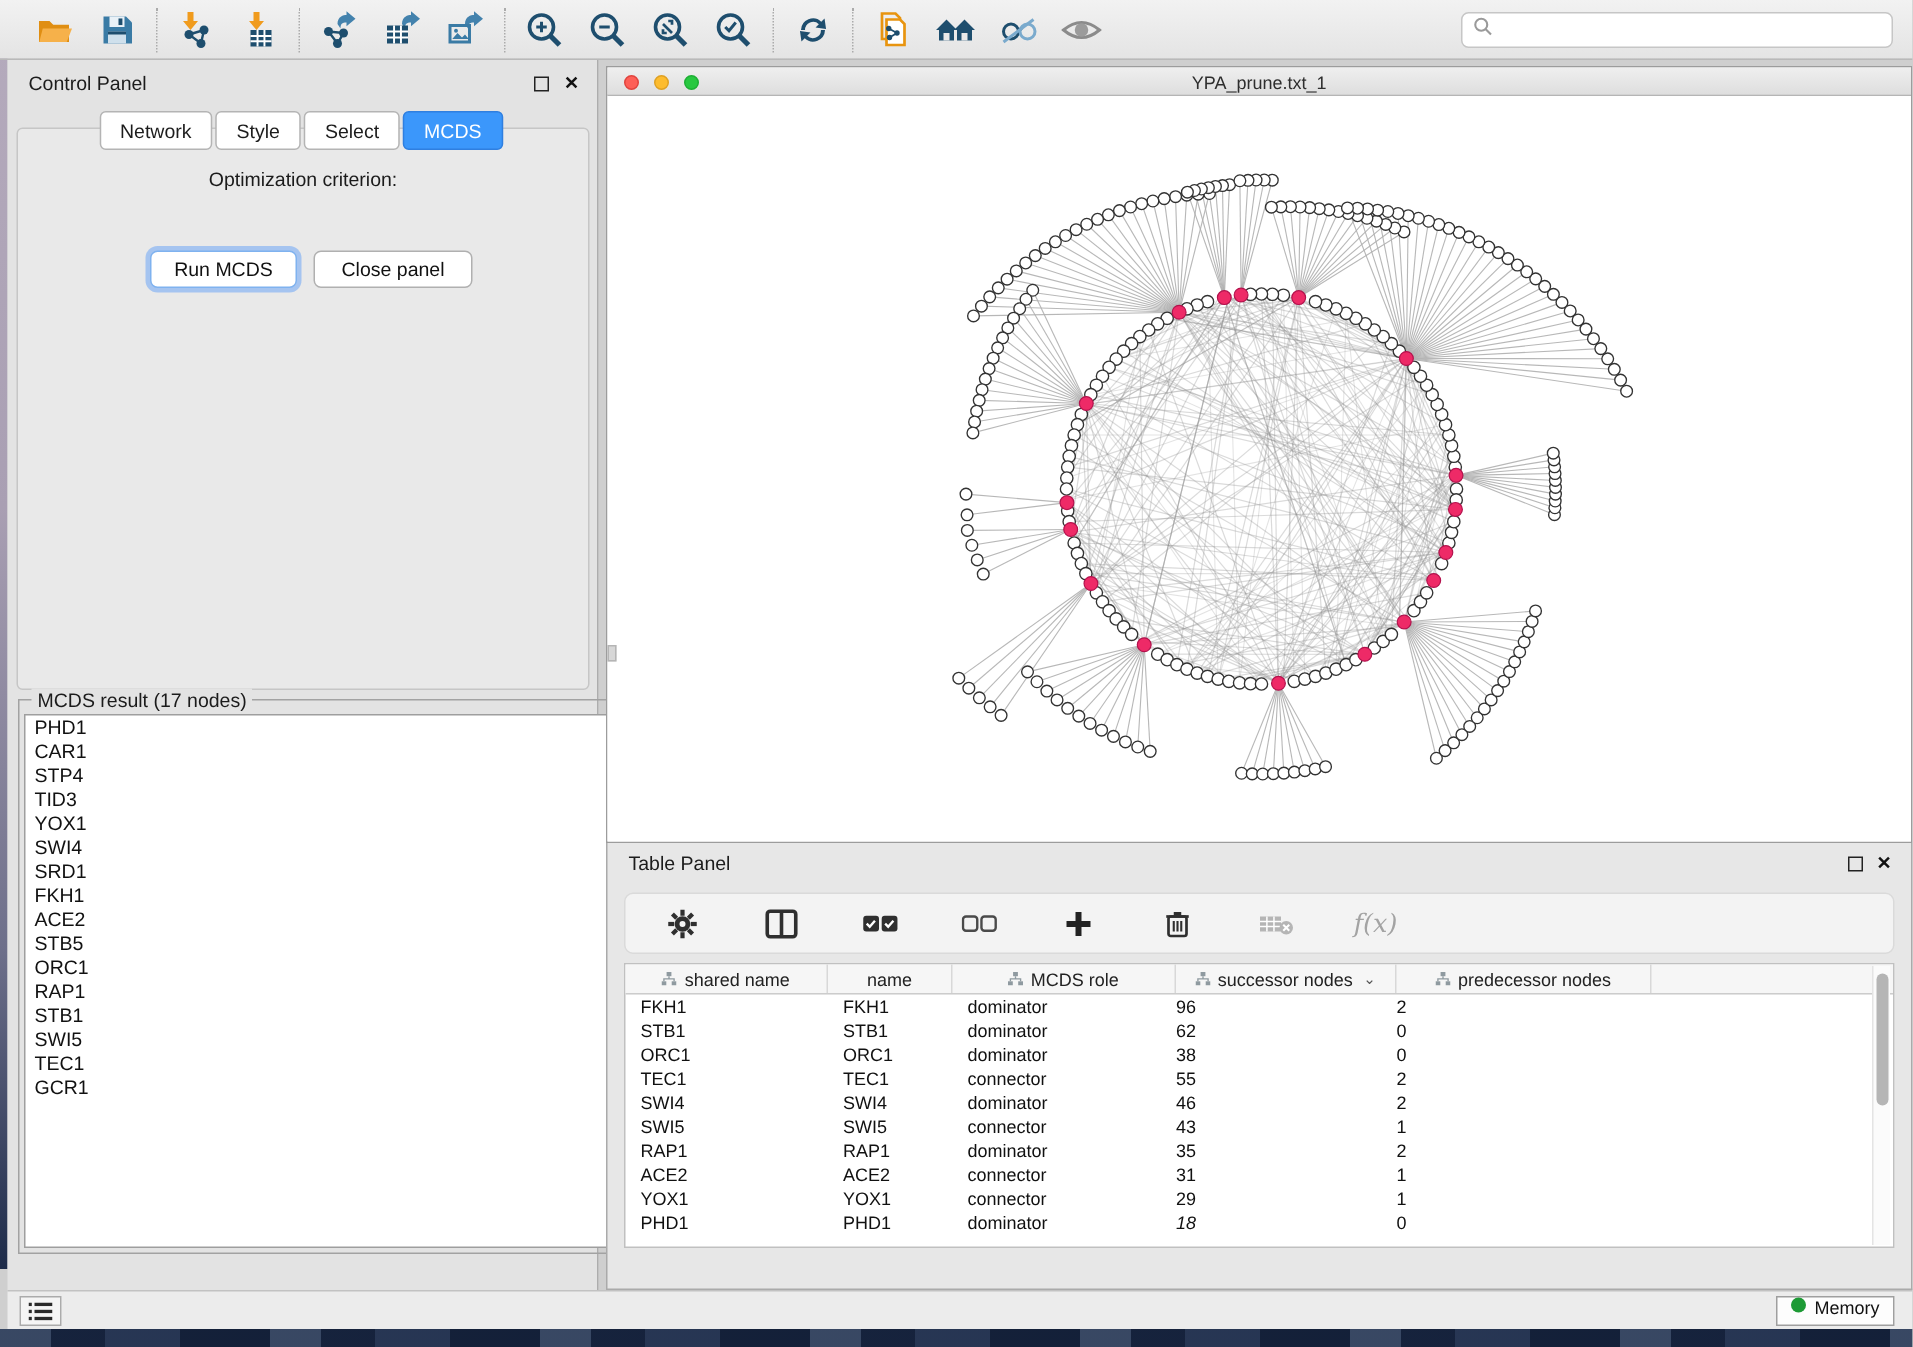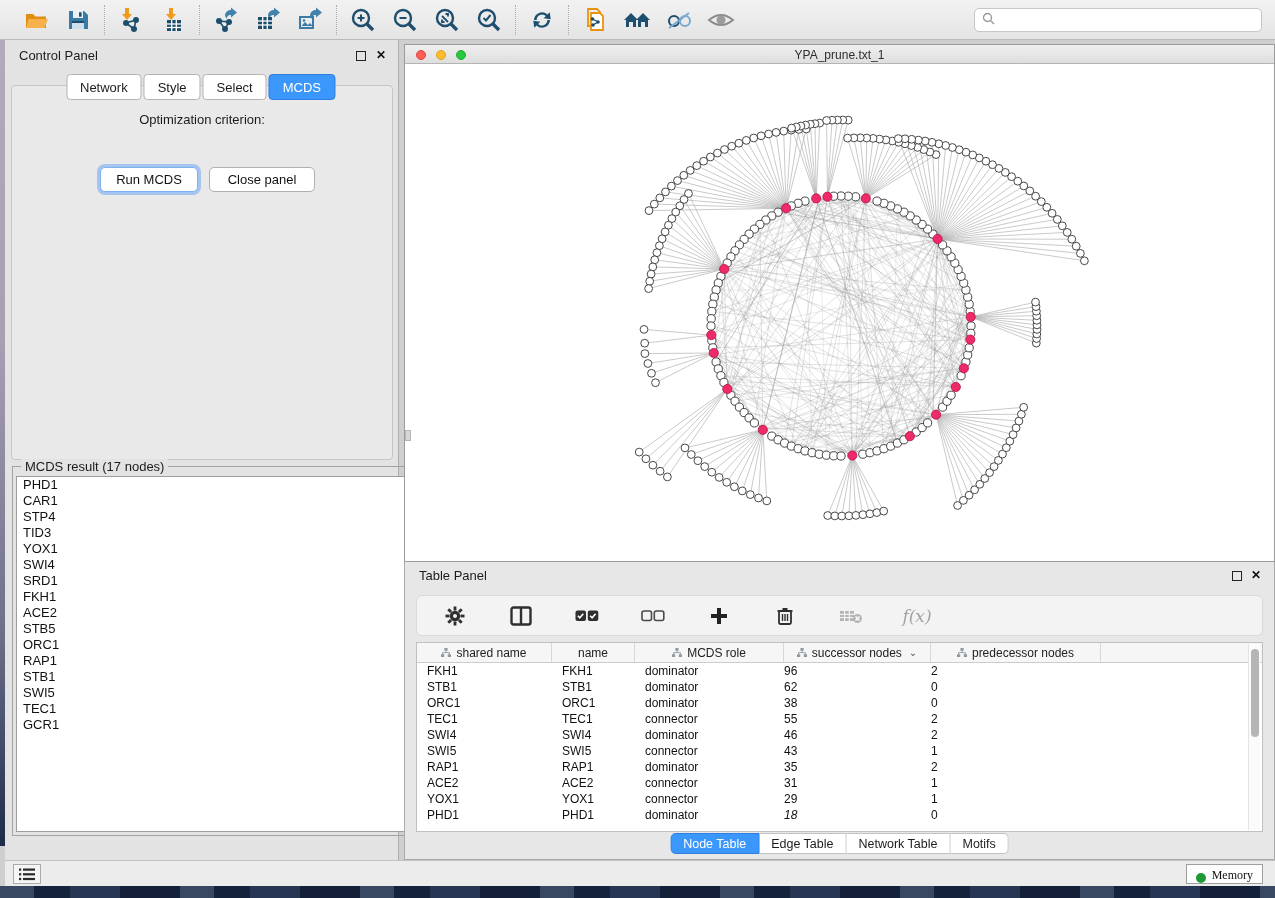--- a/index.html
+++ b/index.html
@@ -99,21 +99,21 @@
   .tp-tab { height:21px; padding:0 12px; background:#fff; border:1px solid #c2c2c2; border-left:none;
     font-size:12.5px; color:#1c1c1c; display:flex; align-items:center; }
   .tp-tab:first-child { border-left:1px solid #c2c2c2; border-radius:5px 0 0 5px; }
   .tp-tab:last-child { border-radius:0 5px 5px 0; }
   .tp-tab.active { background:#3b97fb; border-color:#2f7fe0; color:#fff; }
 
   
   .statusbar { position:absolute; left:5px; top:860px; width:1270px; height:26px; background:#ececec; border-top:1px solid #c2c2c2; }
   .list-btn { position:absolute; left:8px; top:3px; width:28px; height:20px; background:#f5f5f5; border:1px solid #ababab; display:flex; align-items:center; justify-content:center; }
   .memory-btn { position:absolute; right:12px; top:3px; height:20px; padding:0 9px; background:#fdfdfd; border:1px solid #9f9f9f;
-    display:flex; align-items:flex-end; gap:6px; font-size:12px; color:#111;font-family:Liberation Serif, serif; }
+    display:flex; align-items:flex-start; gap:6px; font-size:12px; color:#111; }
   .memory-dot { width:10px; height:10px; border-radius:50%; background:#1d9a35; }
 </style>
 </head>
 <body>
 
 <div class="strip-left"></div>
 <div class="strip-bottom"></div>
 
 <div class="toolbar">
   <div class="tb-group">
@@ -1218,26 +1218,20 @@
           <div class="td left" style="width: 149px;">dominator</div>
           <div class="td right" style="width: 147px; font-style: italic;">18</div>
           <div class="td right" style="width: 170px;">0</div>
         </div>
       </div>
     <div class="ntable-scroll">
         <div class="ntable-thumb"></div>
       </div>
   </div>
 
-  <div class="tp-tabs">
-      <div class="tp-tab active">Node Table</div>
-      <div class="tp-tab">Edge Table</div>
-      <div class="tp-tab">Network Table</div>
-      <div class="tp-tab">Motifs</div>
-    </div>
 </div>
 
 <div class="statusbar">
   <div class="list-btn">
     <svg width="16" height="13" viewBox="0 0 16 13">
         <g fill="#2a2a2a">
           <rect x="0" y="0.5" width="2.2" height="2.2"></rect>
           <rect x="0" y="5.2" width="2.2" height="2.2"></rect>
           <rect x="0" y="9.9" width="2.2" height="2.2"></rect>
           <rect x="4" y="0.5" width="12" height="2.2"></rect>

